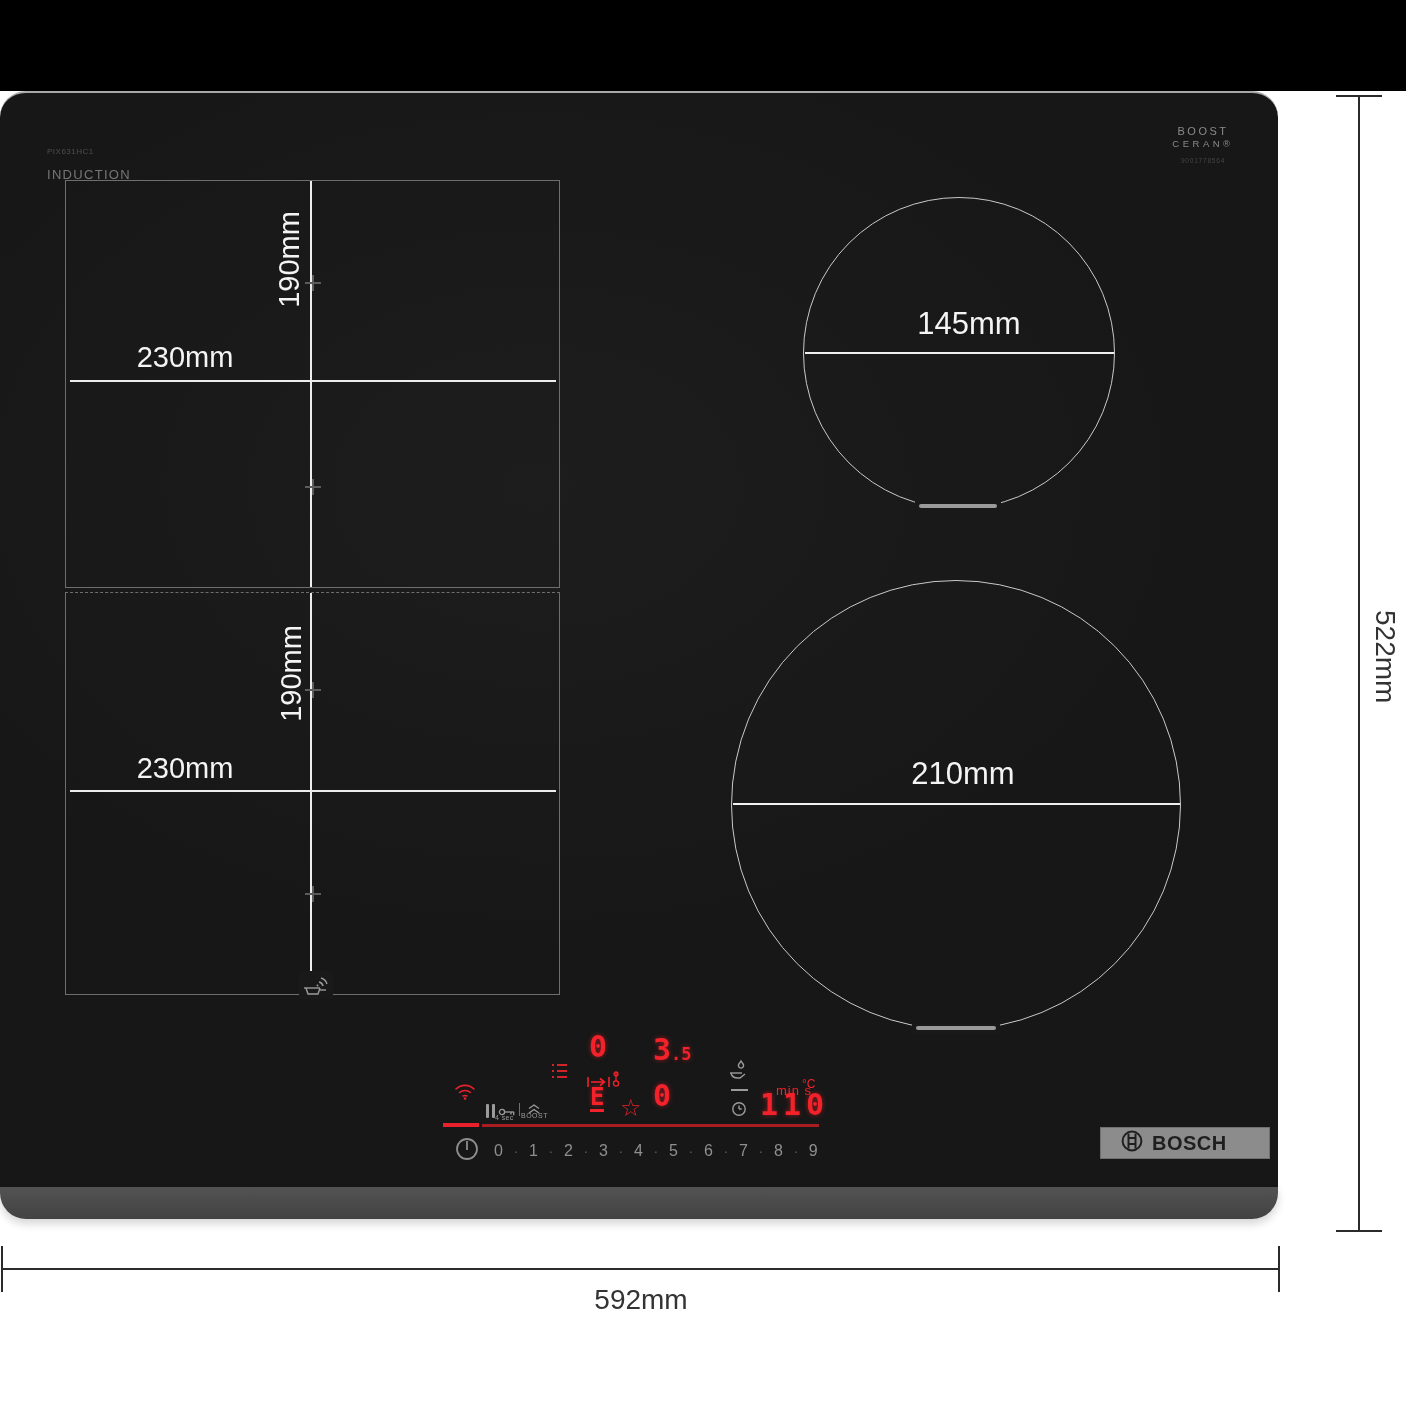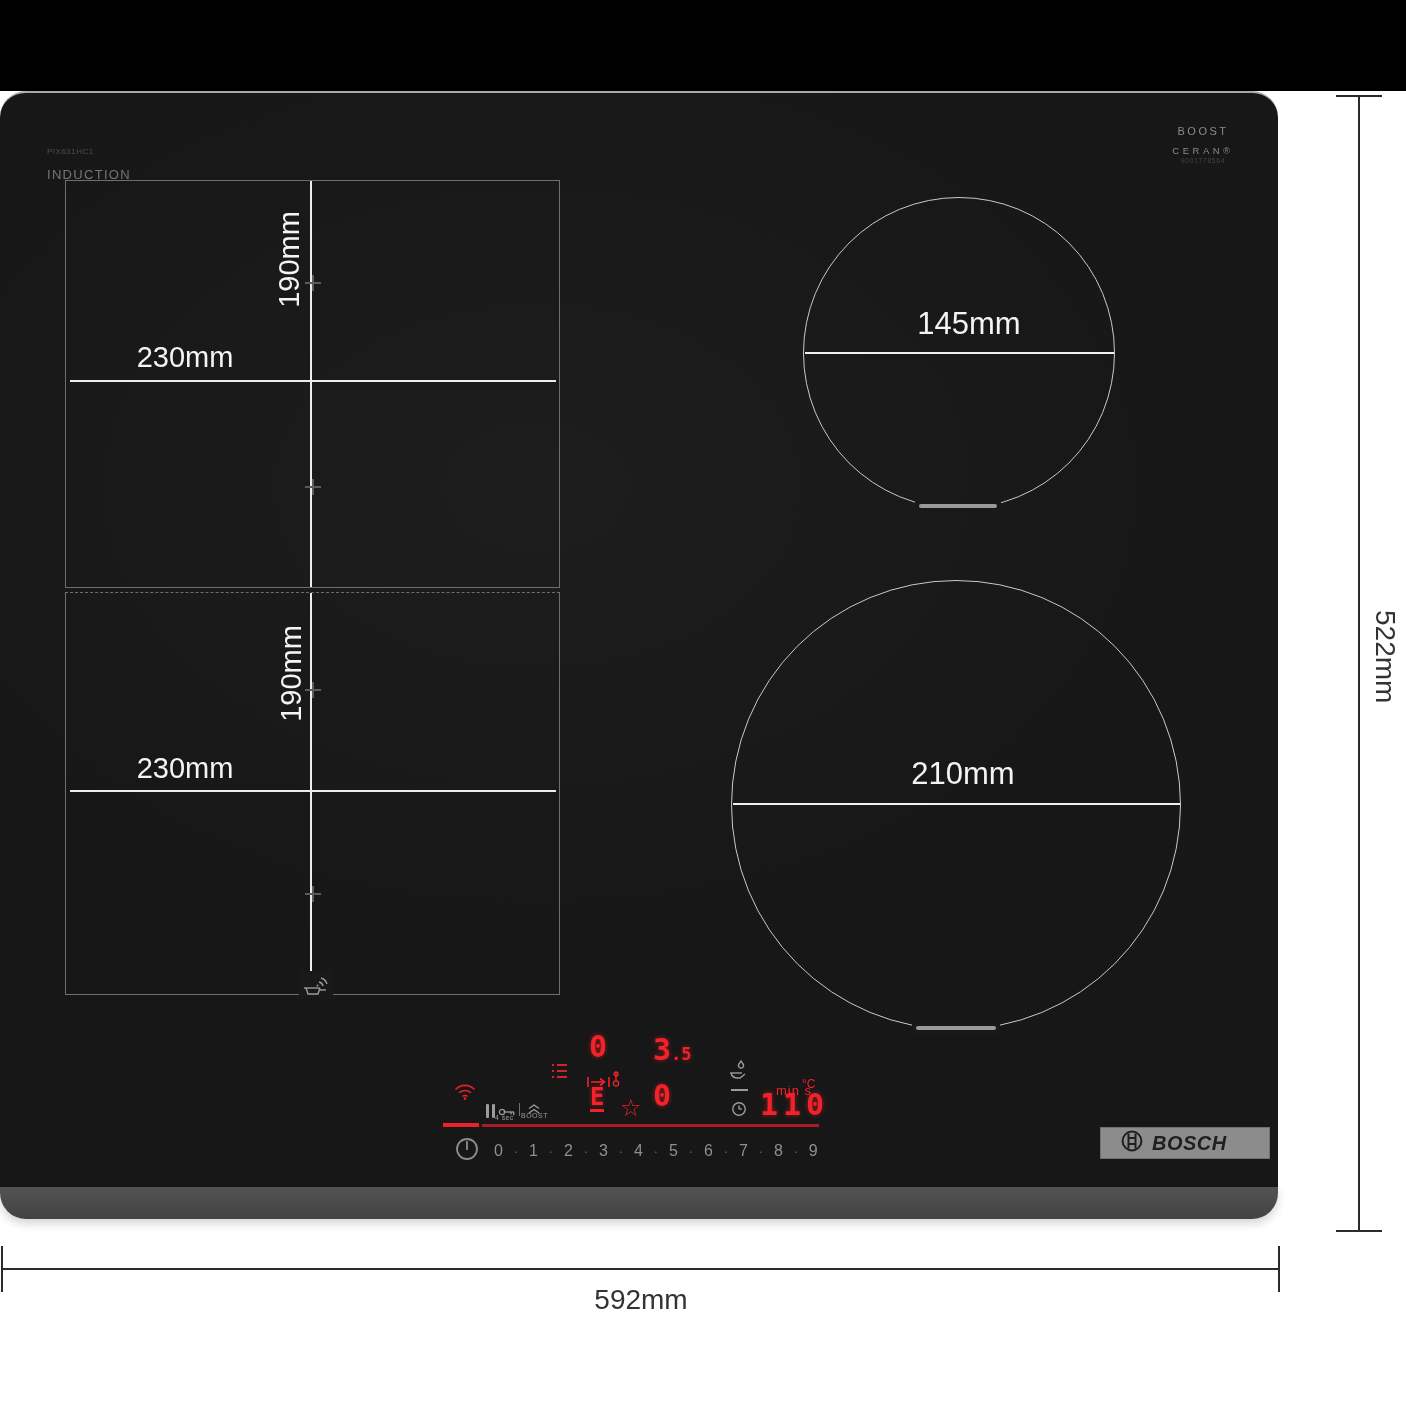--- a/index.html
+++ b/index.html
@@ -15,21 +15,21 @@
   #bezel{left:0;top:1186px;width:1278px;height:32px;
     background:linear-gradient(#535353,#424242);
     border-top:1px solid #161616;border-radius:0 0 26px 26px;
     box-shadow:0 5px 9px rgba(0,0,0,.16);}
 
   
   #induction{left:47px;top:126px;font-size:13px;letter-spacing:1.3px;color:#767676;margin-top:41px;}
   #modelno{left:47px;top:147px;font-size:8px;letter-spacing:.5px;color:#4e4e4e;}
   #schott{left:1168px;top:125px;width:70px;text-align:center;color:#8a8a8a;}
   #schott .s1{font-size:11px;letter-spacing:2.5px;}
-  #schott .s2{font-size:9.5px;letter-spacing:3.5px;margin-top:8px;text-align:center;}
+  #schott .s2{font-size:9.5px;letter-spacing:3.5px;margin-top:1px;text-align:center;}
   #serial{left:1168px;top:157px;width:70px;text-align:center;font-size:6.5px;
     letter-spacing:.8px;color:#454545;}
 
   
   .flexrect{border:1px solid #6e6e6e;box-sizing:border-box;}
   #flexTop{left:65px;top:180px;width:495px;height:408px;}
   #flexBottom{left:65px;top:592px;width:495px;height:403px;border-top-style:dashed;}
   .wline{background:#ededed;}
   #vlineT{left:310px;top:181px;width:2px;height:406px;}
   #vlineB{left:310px;top:593px;width:2px;height:397px;}
@@ -99,21 +99,21 @@
   #powerBtn{left:454px;top:1136px;}
   #powerRow{left:494px;top:1141px;width:324px;height:20px;display:flex;
     justify-content:space-between;align-items:center;}
   .pnum{font-size:16px;color:#8f8f8f;}
   .pdot{font-size:14px;color:#5e5e5e;}
 
   
   #boschBox{left:1100px;top:1127px;width:170px;height:32px;background:#8c8c8c;
     border:1px solid #707070;box-sizing:border-box;display:flex;align-items:center;
     gap:9px;padding-left:20px;}
-  #boschText{font-size:20px;font-weight:700;color:#1f1f1f;letter-spacing:.5px;font-style:italic;}
+  #boschText{font-size:20px;font-weight:700;color:#1f1f1f;letter-spacing:.5px;}
 
   
   .dline{background:#2b2b2b;}
   #dimB{left:2px;top:1268px;width:1277px;height:2px;}
   #dimBtickL{left:1px;top:1246px;width:2px;height:46px;}
   #dimBtickR{left:1278px;top:1246px;width:2px;height:46px;}
   #l592{left:561px;top:1284px;width:160px;text-align:center;font-size:28px;color:#333;}
   #dimR{left:1358px;top:96px;width:2px;height:1136px;}
   #dimRtickT{left:1336px;top:95px;width:46px;height:2px;}
   #dimRtickB{left:1336px;top:1230px;width:46px;height:2px;}

